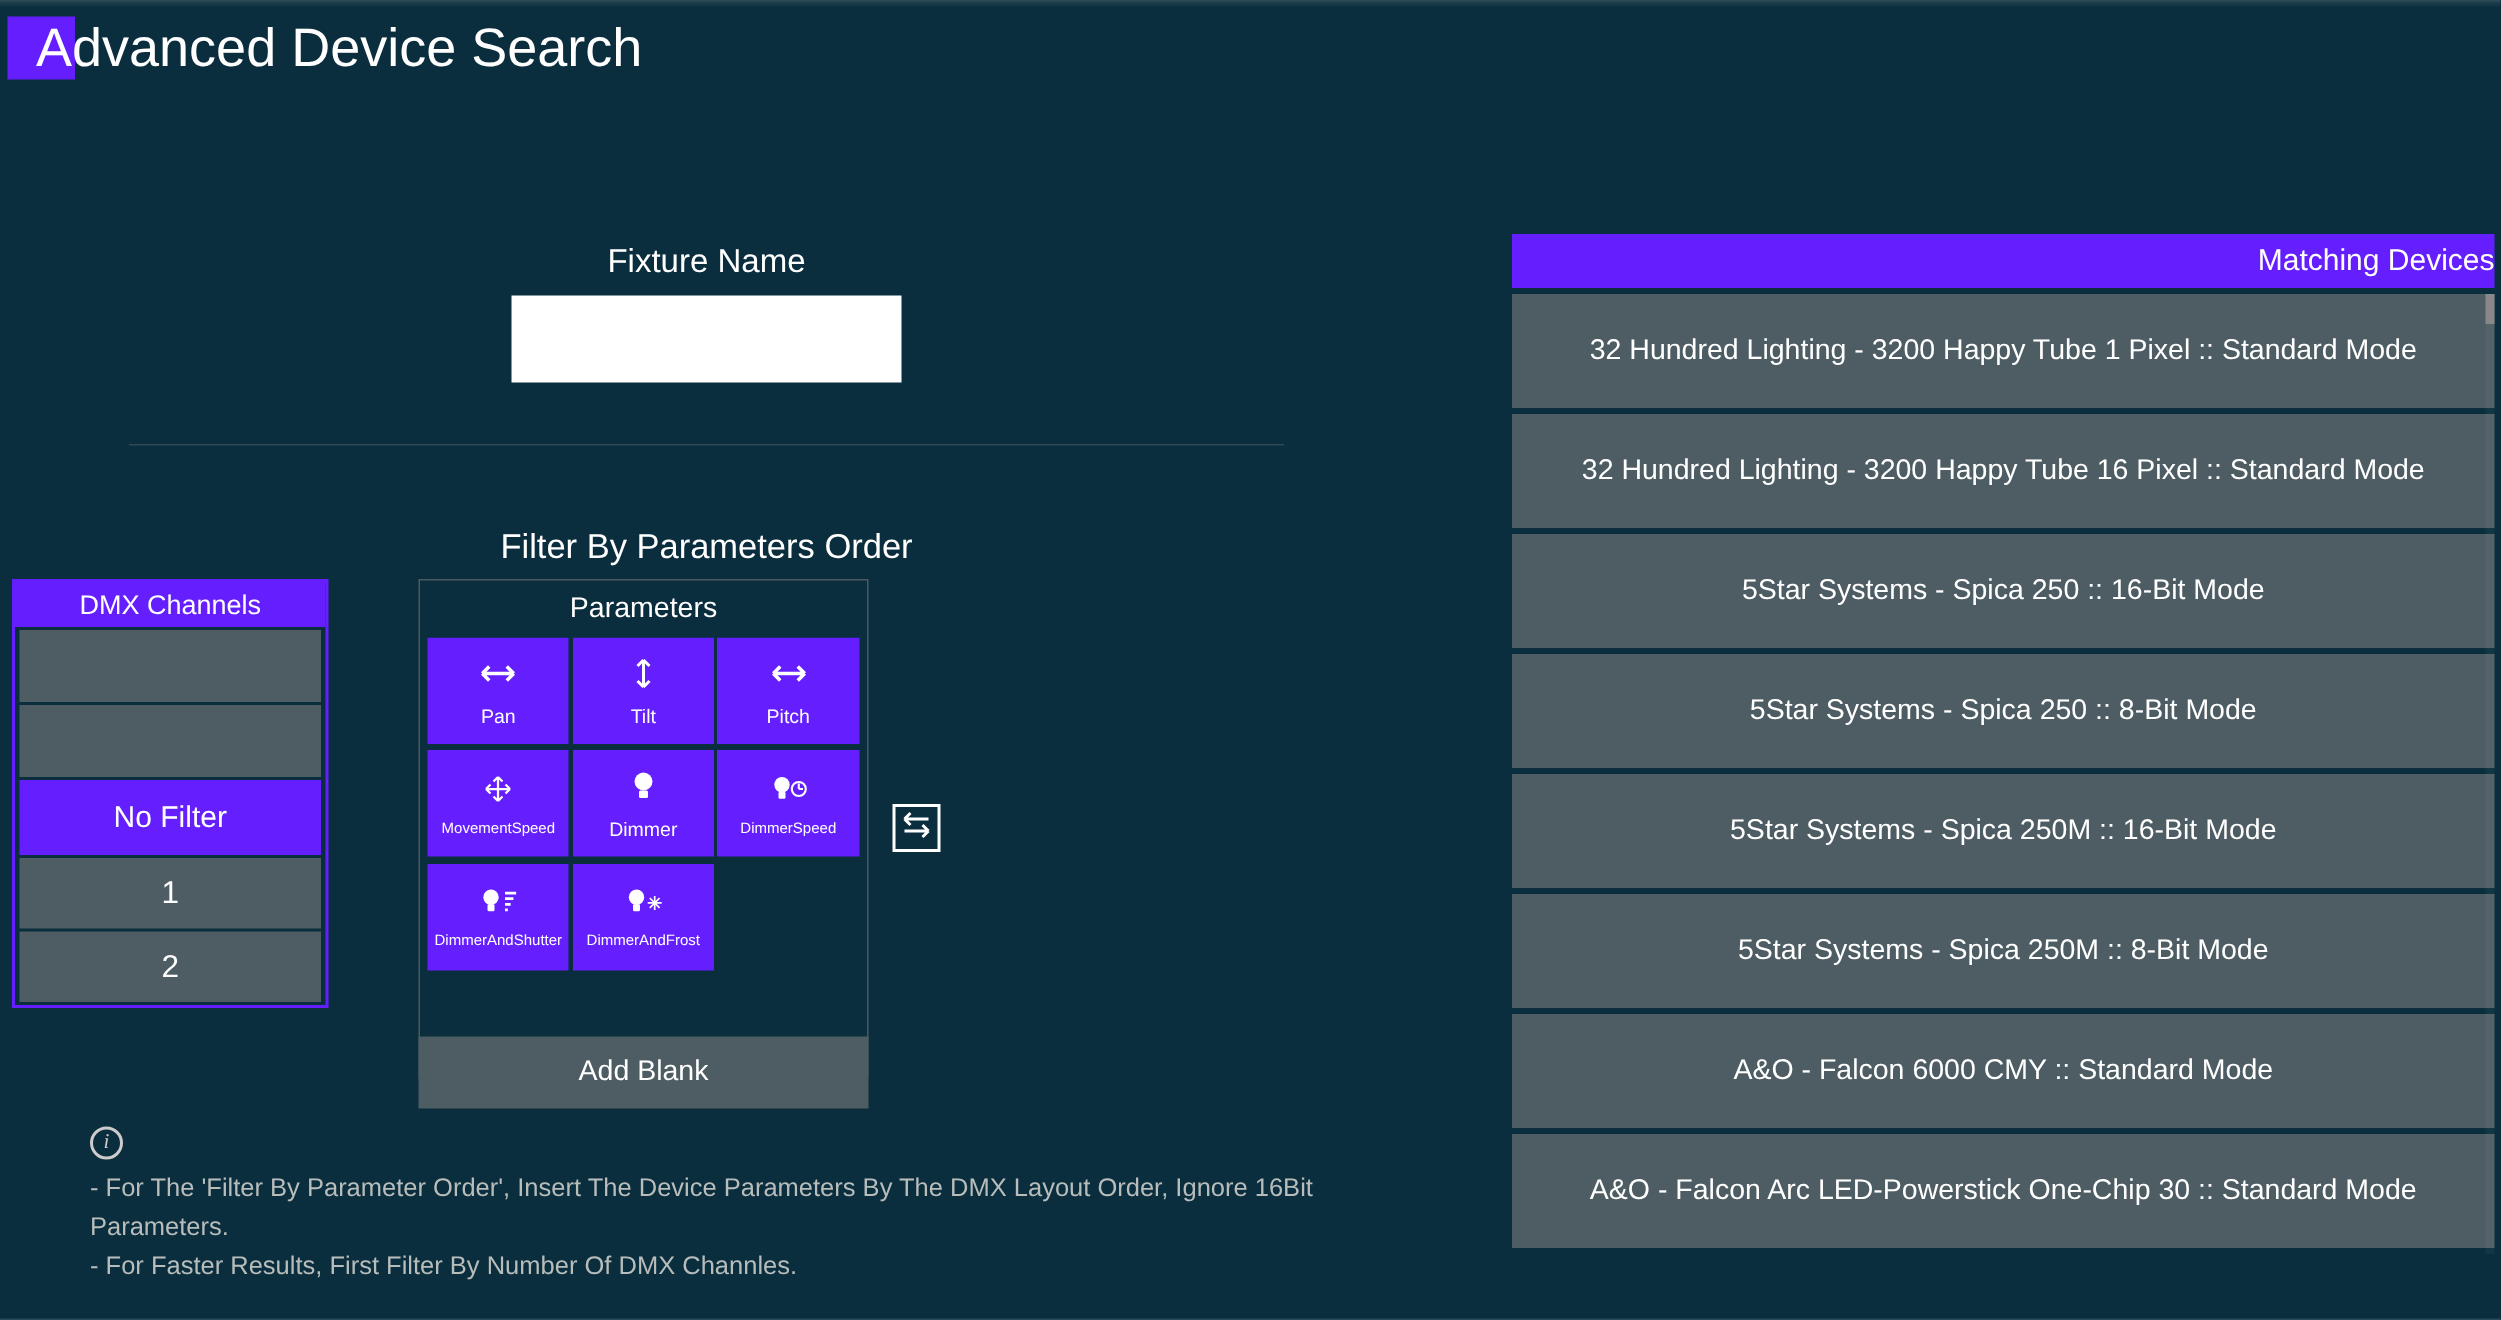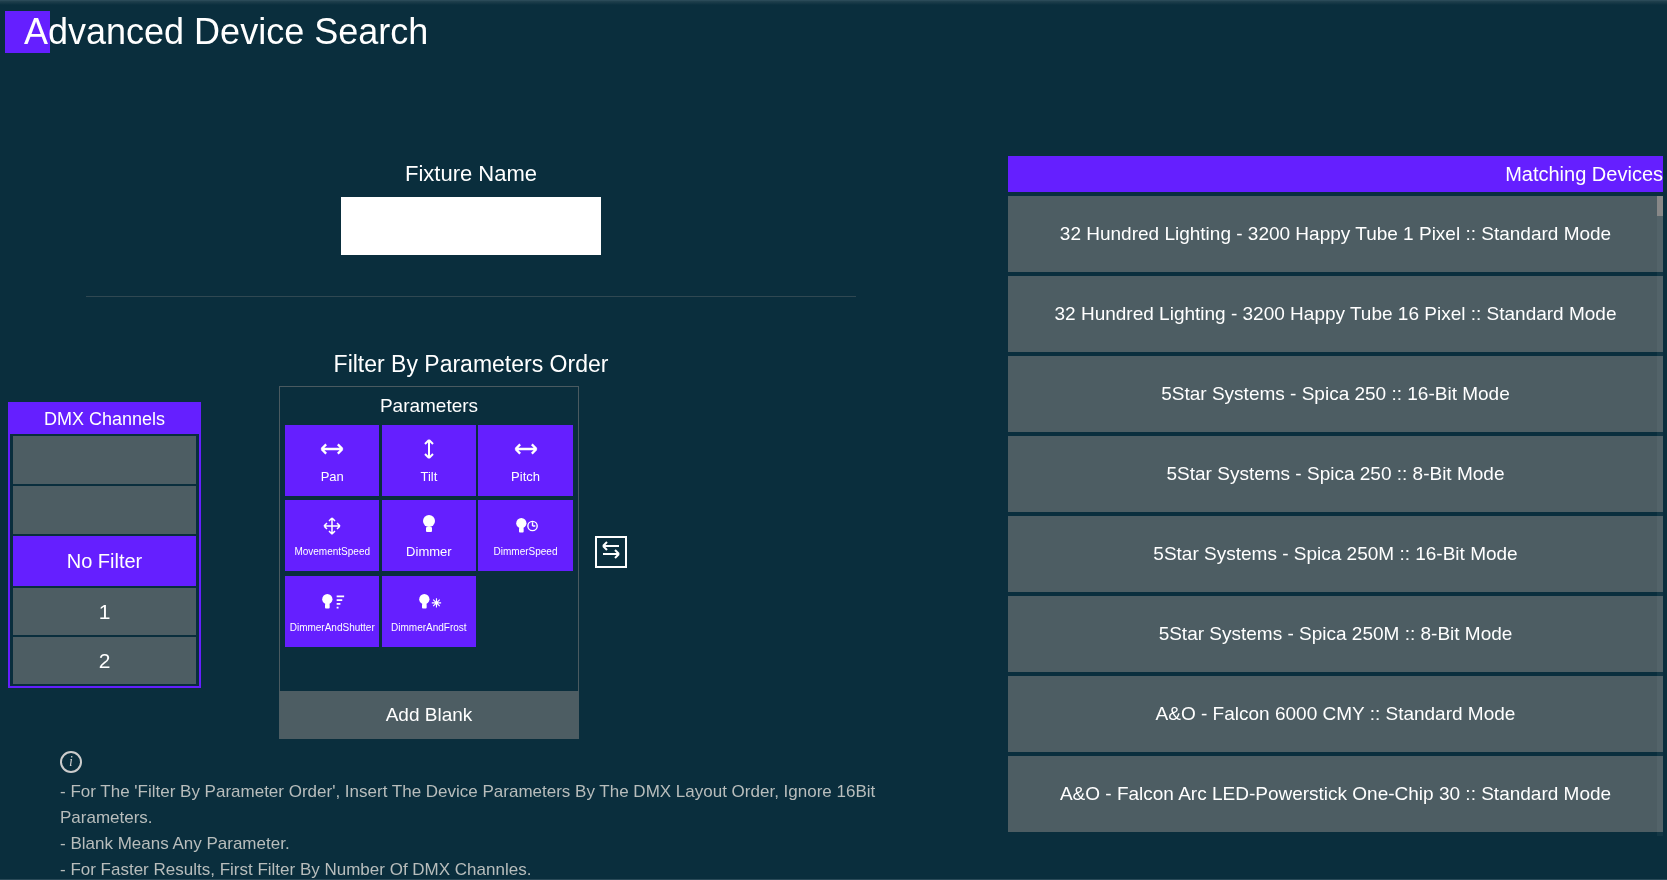--- a/index.html
+++ b/index.html
@@ -82,23 +82,22 @@
     width: 770px;
     text-align: center;
     font-size: 23px;
   }
 
   
   .dmx-panel {
     position: absolute;
     left: 8px;
     top: 325px;
-    width: 193px;
+    width: 211px;
     border: 2px solid #651fff;
-    margin-top: 16px;
   }
   .dmx-header {
     background: #651fff;
     height: 30px;
     line-height: 30px;
     text-align: center;
     font-size: 18px;
   }
   .dmx-row {
     height: 48px;
@@ -414,21 +413,20 @@
           <path d="M20 8 L4 8 M4 8 L8 4 M4 8 L8 12" stroke="#fff" stroke-width="2" fill="none"></path>
           <path d="M4 16 L20 16 M20 16 L16 12 M20 16 L16 20" stroke="#fff" stroke-width="2" fill="none"></path>
         </svg>
     </span>
   </div>
 
 
   <div class="info-section">
     <div class="info-icon-wrap">i</div>
     <div class="info-line">- For The 'Filter By Parameter Order', Insert The Device Parameters By The DMX Layout Order, Ignore 16Bit Parameters.</div>
-    <div class="info-line">- Blank Means Any Parameter.</div>
     <div class="info-line">- For Faster Results, First Filter By Number Of DMX Channles.</div>
   </div>
 
 </div>
 
 <div class="matching-panel">
   <div class="matching-header">Matching Devices</div>
   <div class="device-row">32 Hundred Lighting - 3200 Happy Tube 1 Pixel :: Standard Mode</div>
   <div class="device-row">32 Hundred Lighting - 3200 Happy Tube 16 Pixel :: Standard Mode</div>
   <div class="device-row">5Star Systems - Spica 250 :: 16-Bit Mode</div>

